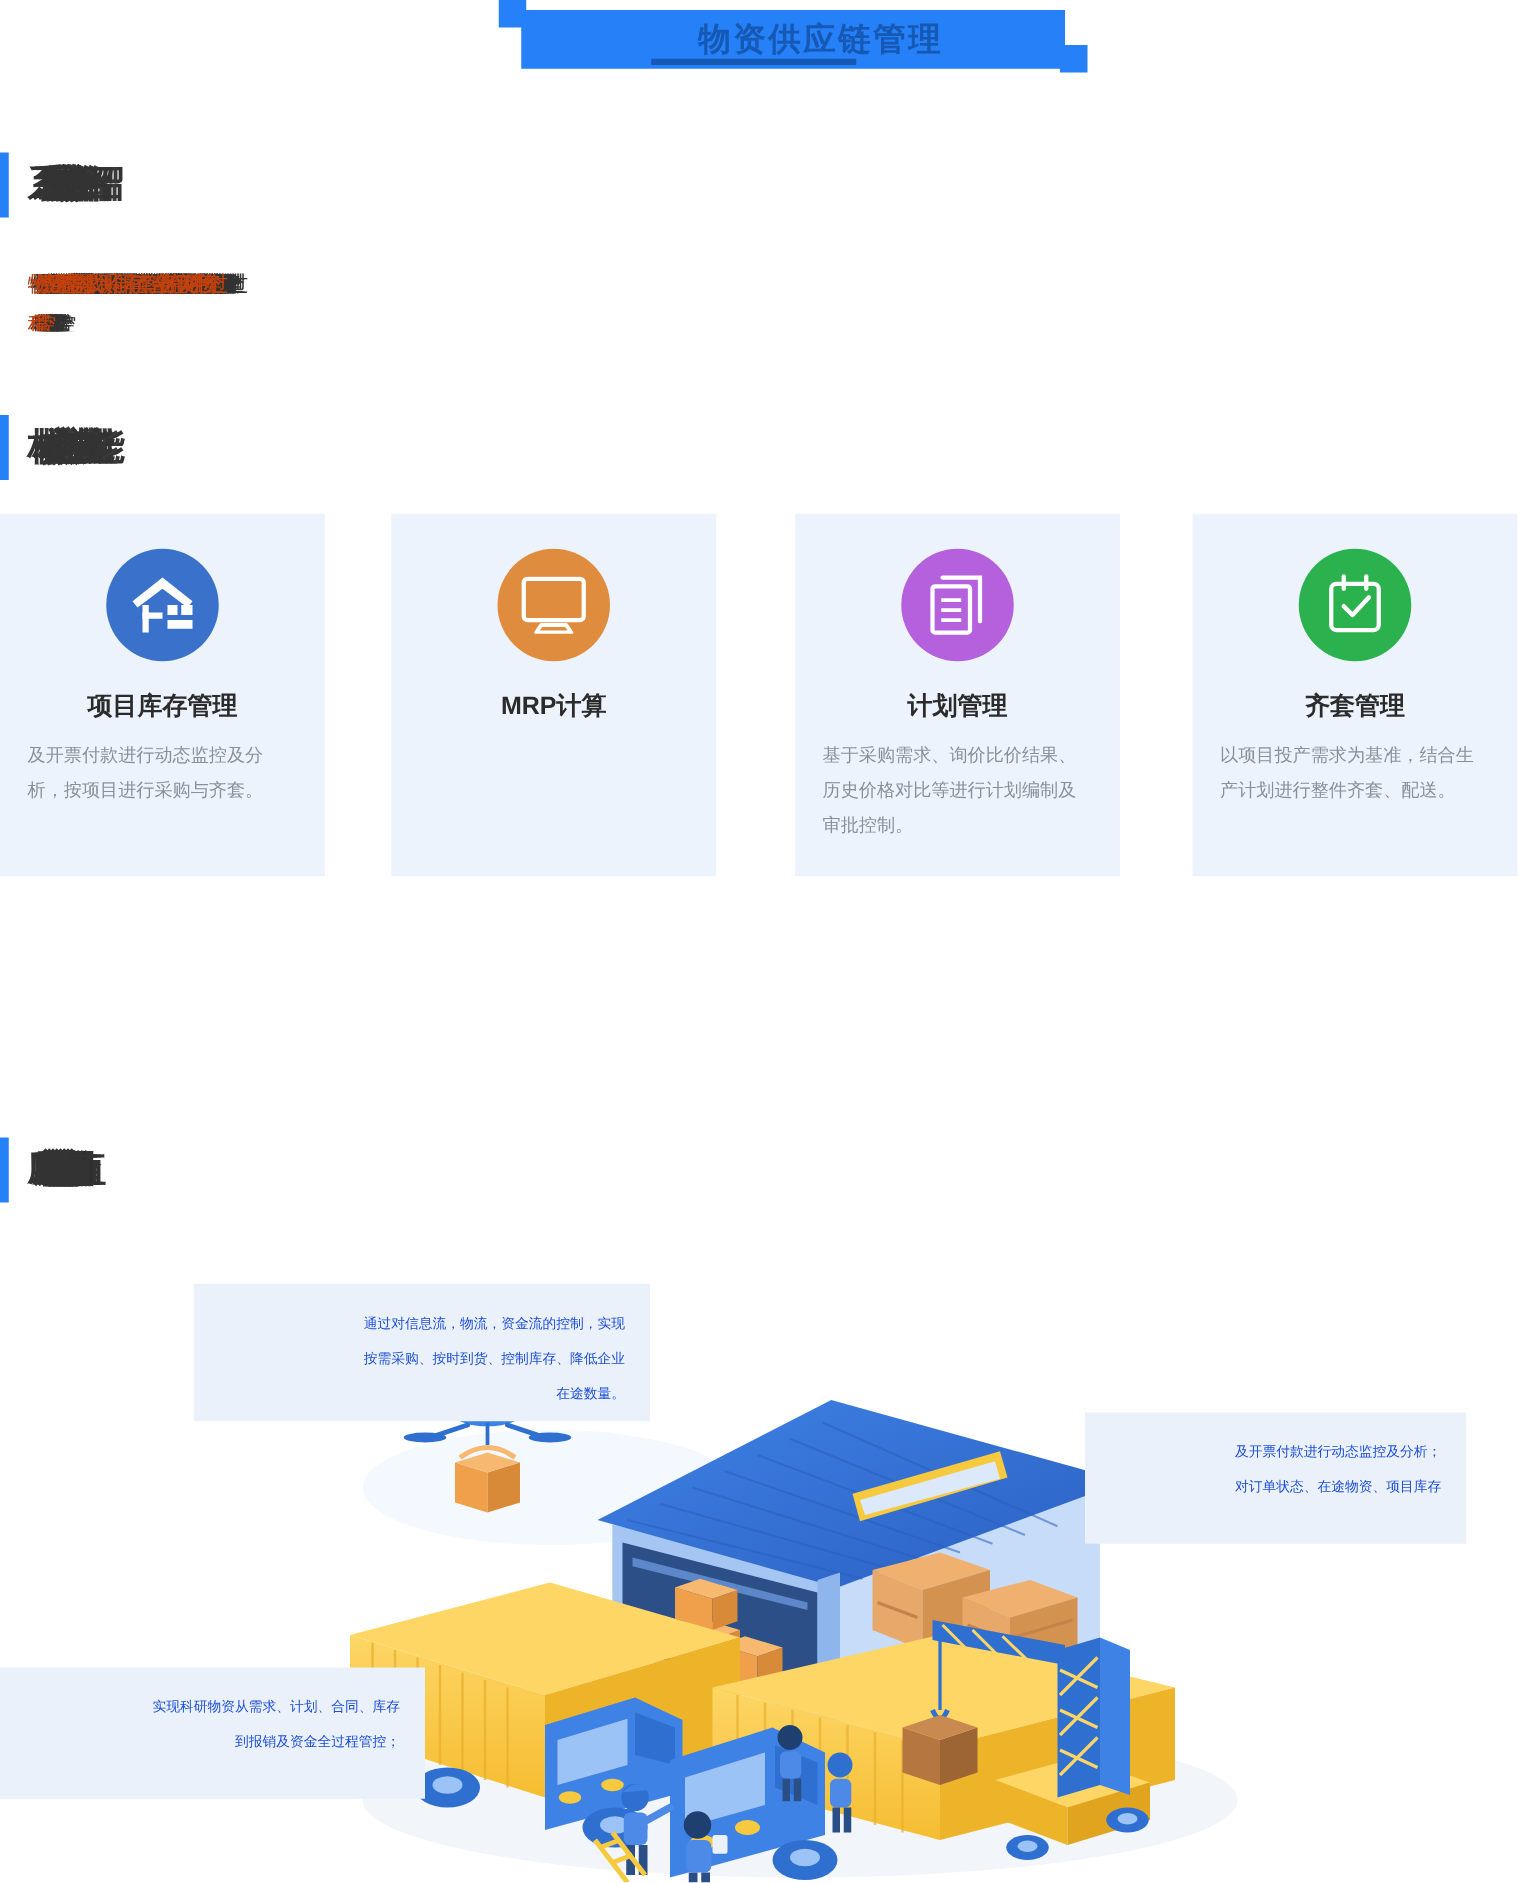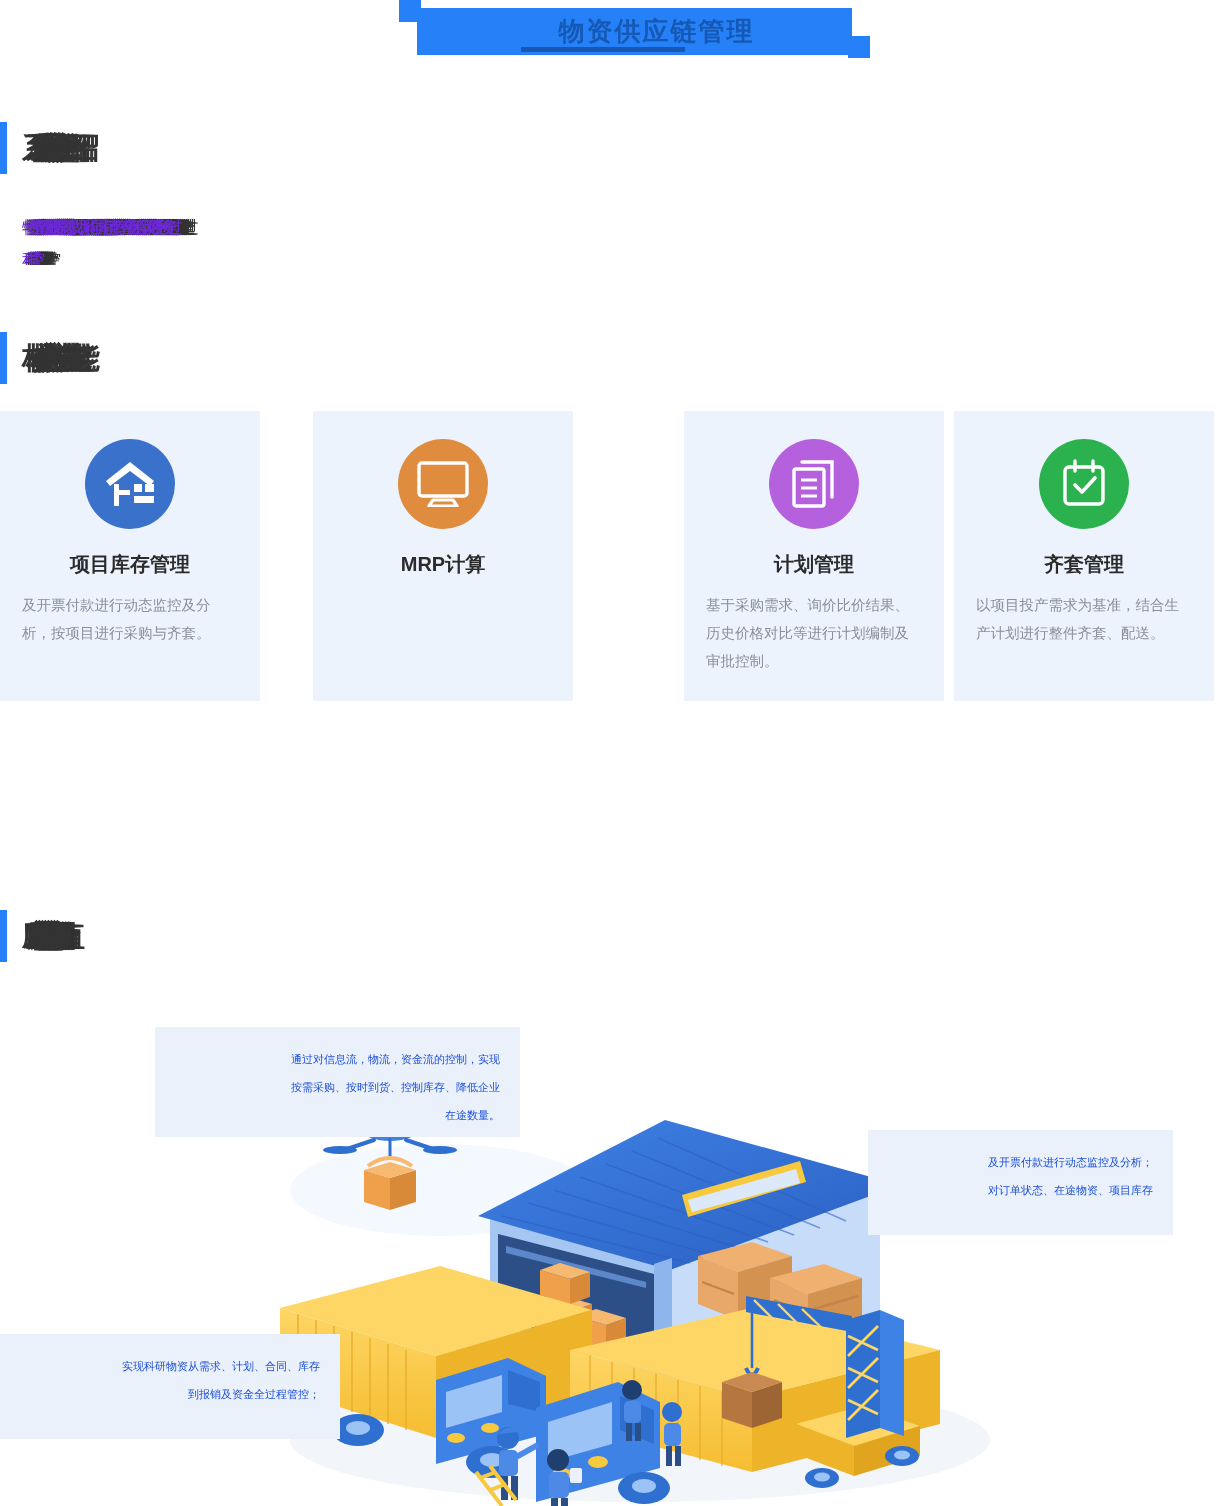--- a/index.html
+++ b/index.html
@@ -43,37 +43,37 @@
   #head-intro{top:122px;}
   #head-core{top:332px;}
   #head-value{top:910px;}
 
   
   .intro-block{
     position:absolute;left:22px;top:213px;width:1190px;height:52px;
     color:#333333;font-size:17px;line-height:30px;overflow:hidden;
   }
   .intro-block .ln{
-    display:block;white-space:nowrap;color:#6d28d9;
+    display:block;white-space:nowrap;color:#c2410c;
     letter-spacing:-14px;
     text-shadow:2px 0 0 #333,4px 0 0 #333,6px 0 0 #333,8px 0 0 #333,10px 0 0 #333,12px 0 0 #333,14px 0 0 #333,16px 0 0 #333;
   }
   .intro-block .ln1{height:32px;}
   .intro-block .ln2{height:22px;}
 
   
   .cards{position:absolute;left:0;top:411px;width:1011px;height:290px;padding-left:12px;}
   .card{
     position:absolute;top:0;width:260px;height:290px;
     background:#edf3fd;
     box-sizing:border-box;
   }
   .card.c0{left:0px;}
   .card.c1{left:313px;}
-  .card.c2{left:636px;margin-left:48px;}
+  .card.c2{left:636px;}
   .card.c3{left:954px;}
 
   .card-icon{
     position:absolute;left:50%;top:28px;transform:translateX(-50%);
     width:90px;height:90px;border-radius:50%;
     display:flex;align-items:center;justify-content:center;
   }
   .card-icon svg{display:block;}
   .card-title{
     position:absolute;left:0;top:140px;width:100%;text-align:center;

